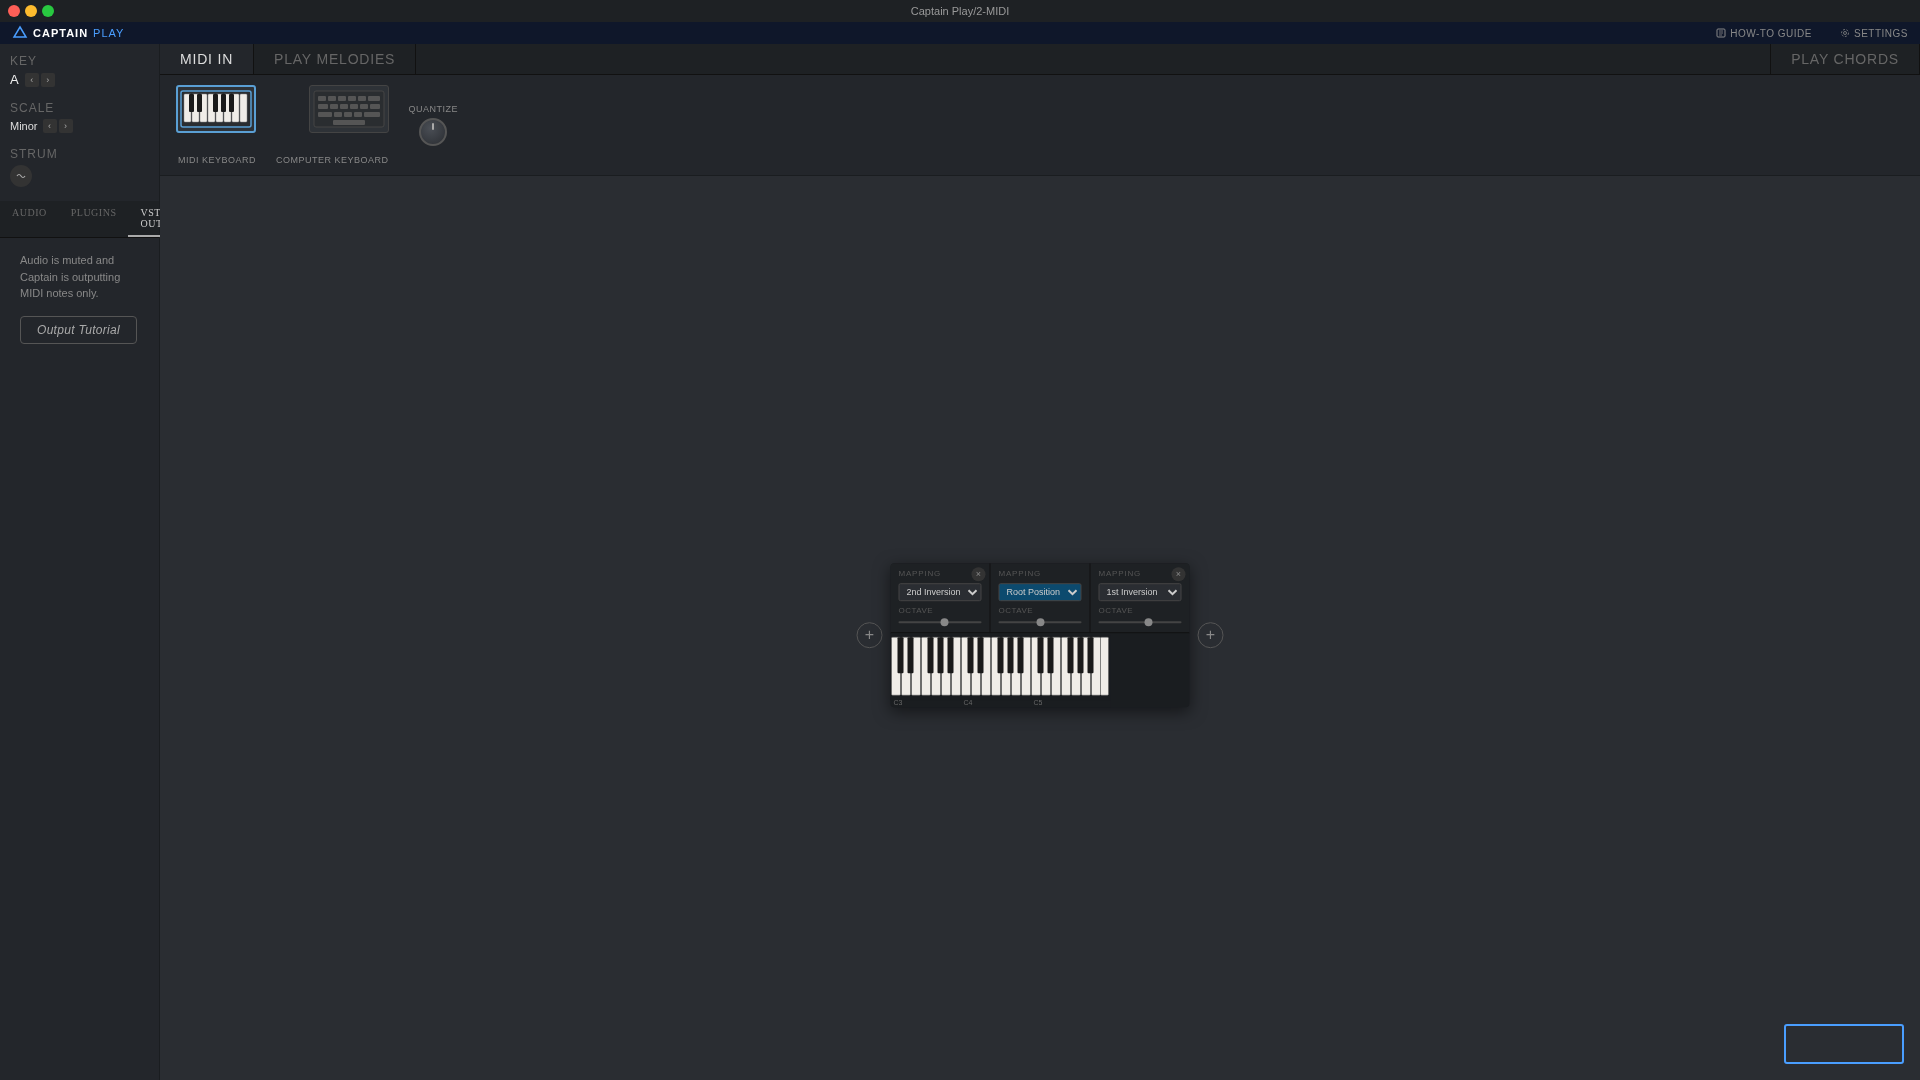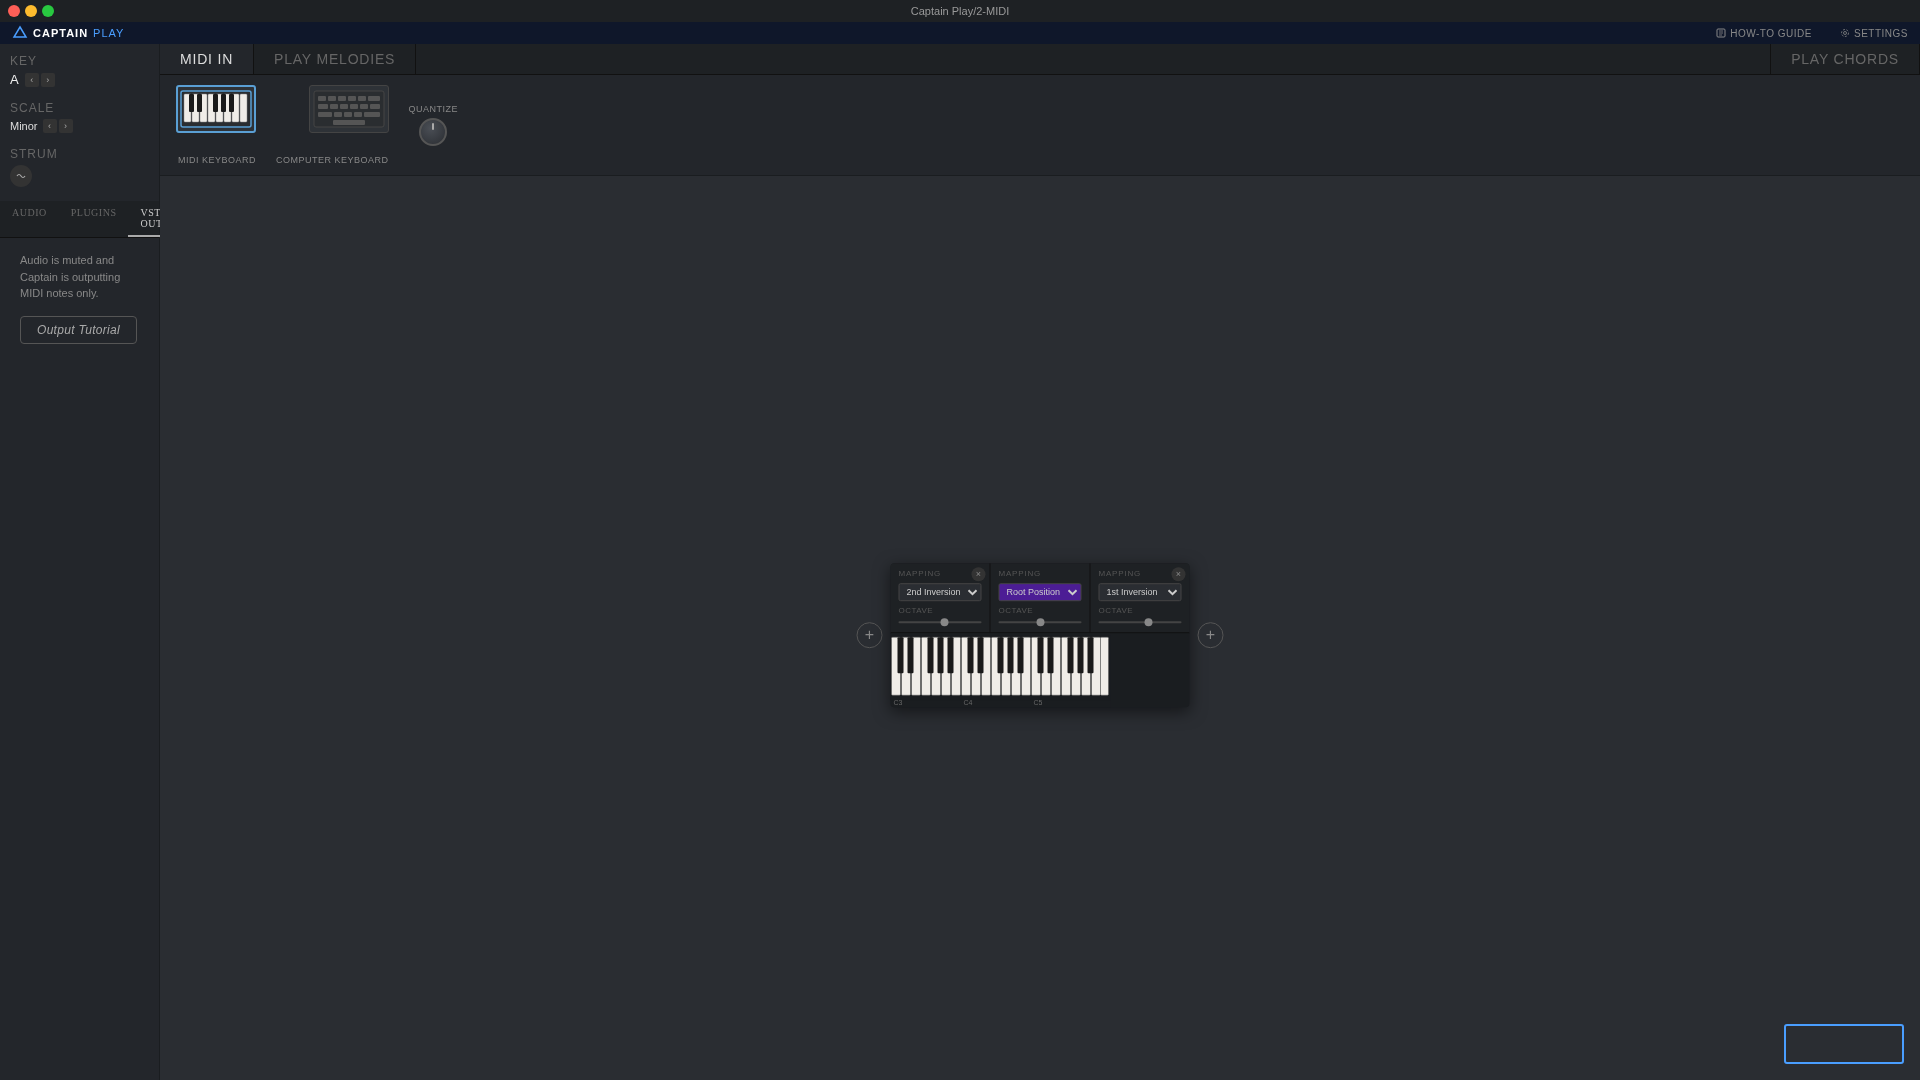--- a/index.html
+++ b/index.html
@@ -572,21 +572,21 @@
                 <div style="font-size:8px;color:#555;letter-spacing:0.5px;">OCTAVE</div>
                 <div style="position:relative;height:8px;margin-top:3px;">
                   <div style="position:absolute;top:3px;left:0;right:0;height:2px;background:#444;border-radius:1px;"></div>
                   <div style="position:absolute;top:0;left:55%;width:8px;height:8px;background:#888;border-radius:50%;transform:translateX(-50%);cursor:pointer;"></div>
                 </div>
               </div>
             </div>
 
             <div style="flex:1; padding:6px 8px; border-right:1px solid #111; position:relative; min-width:90px;">
               <div style="font-size:8px; color:#555; letter-spacing:0.8px; margin-bottom:3px;">MAPPING</div>
-              <select style="width:100%;background:#4c1d95;border:1px solid #444;color:#ccc;font-size:9px;padding:2px 3px;border-radius:2px;">
+              <select style="width:100%;background:#0c4a6e;border:1px solid #444;color:#ccc;font-size:9px;padding:2px 3px;border-radius:2px;">
                 <option>Root Position</option>
                 <option>1st Inversion</option>
                 <option>2nd Inversion</option>
               </select>
               <div style="margin-top:5px;">
                 <div style="font-size:8px;color:#555;letter-spacing:0.5px;">OCTAVE</div>
                 <div style="position:relative;height:8px;margin-top:3px;">
                   <div style="position:absolute;top:3px;left:0;right:0;height:2px;background:#444;border-radius:1px;"></div>
                   <div style="position:absolute;top:0;left:50%;width:8px;height:8px;background:#888;border-radius:50%;transform:translateX(-50%);cursor:pointer;"></div>
                 </div>

